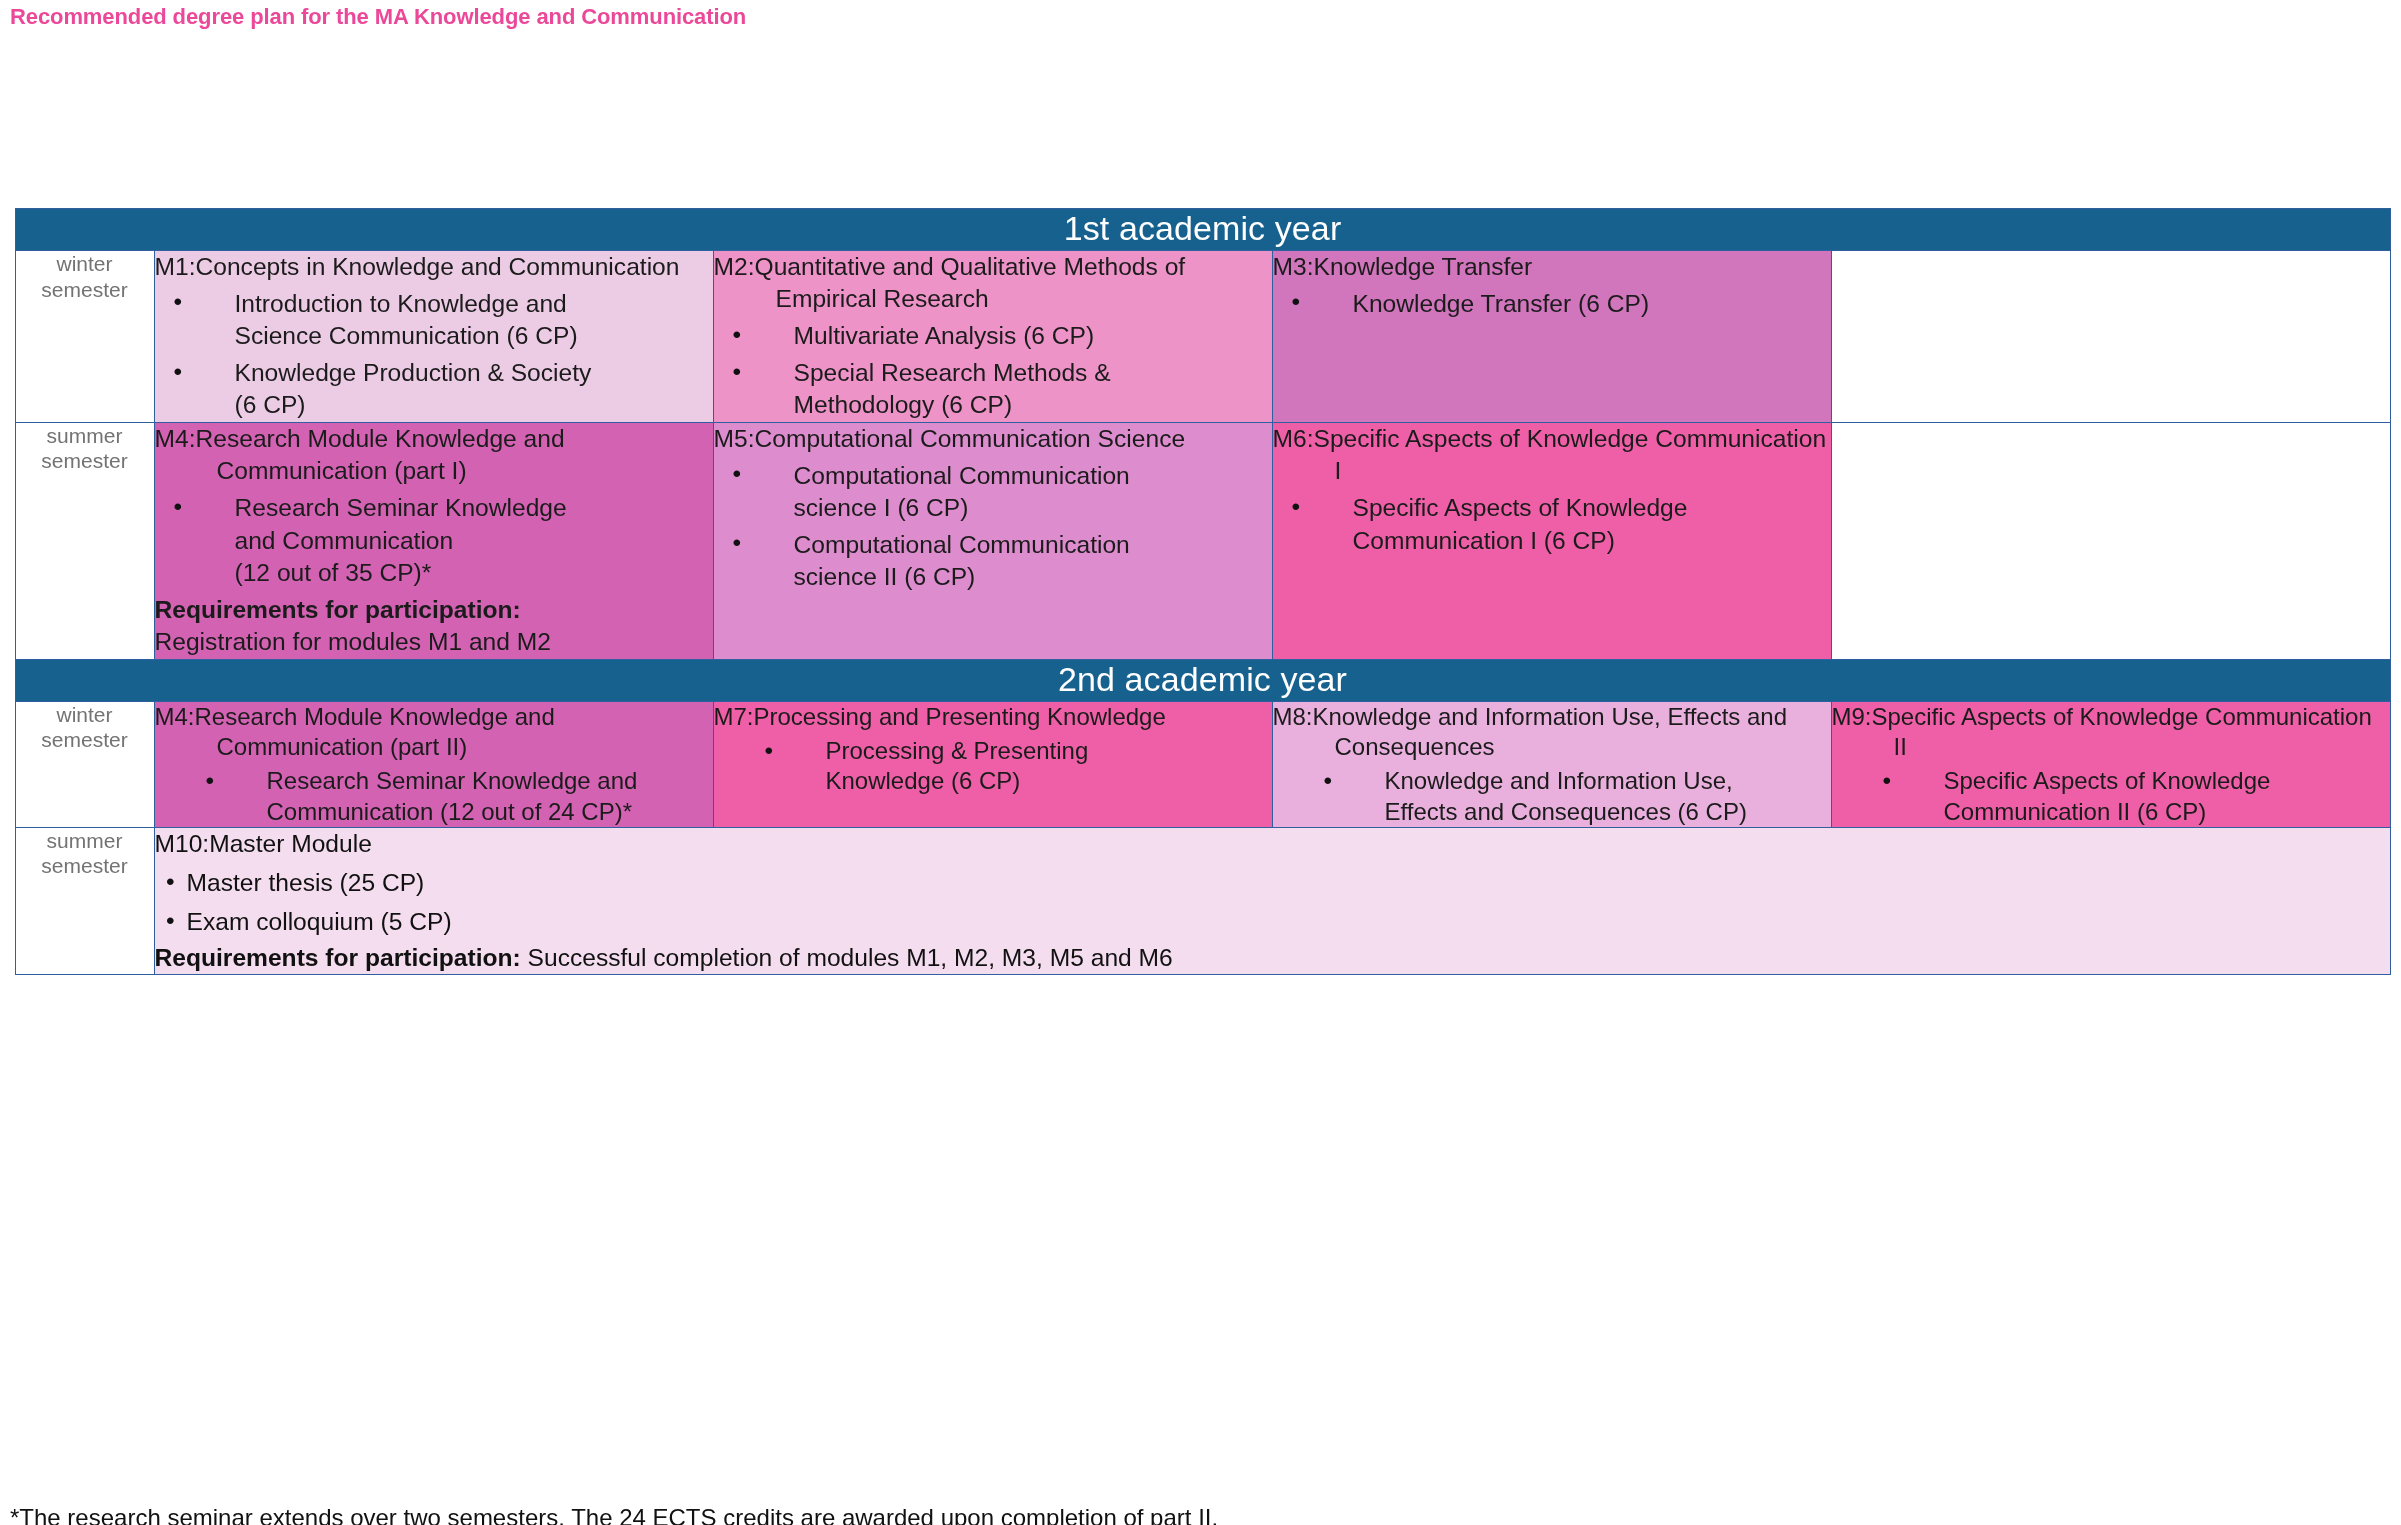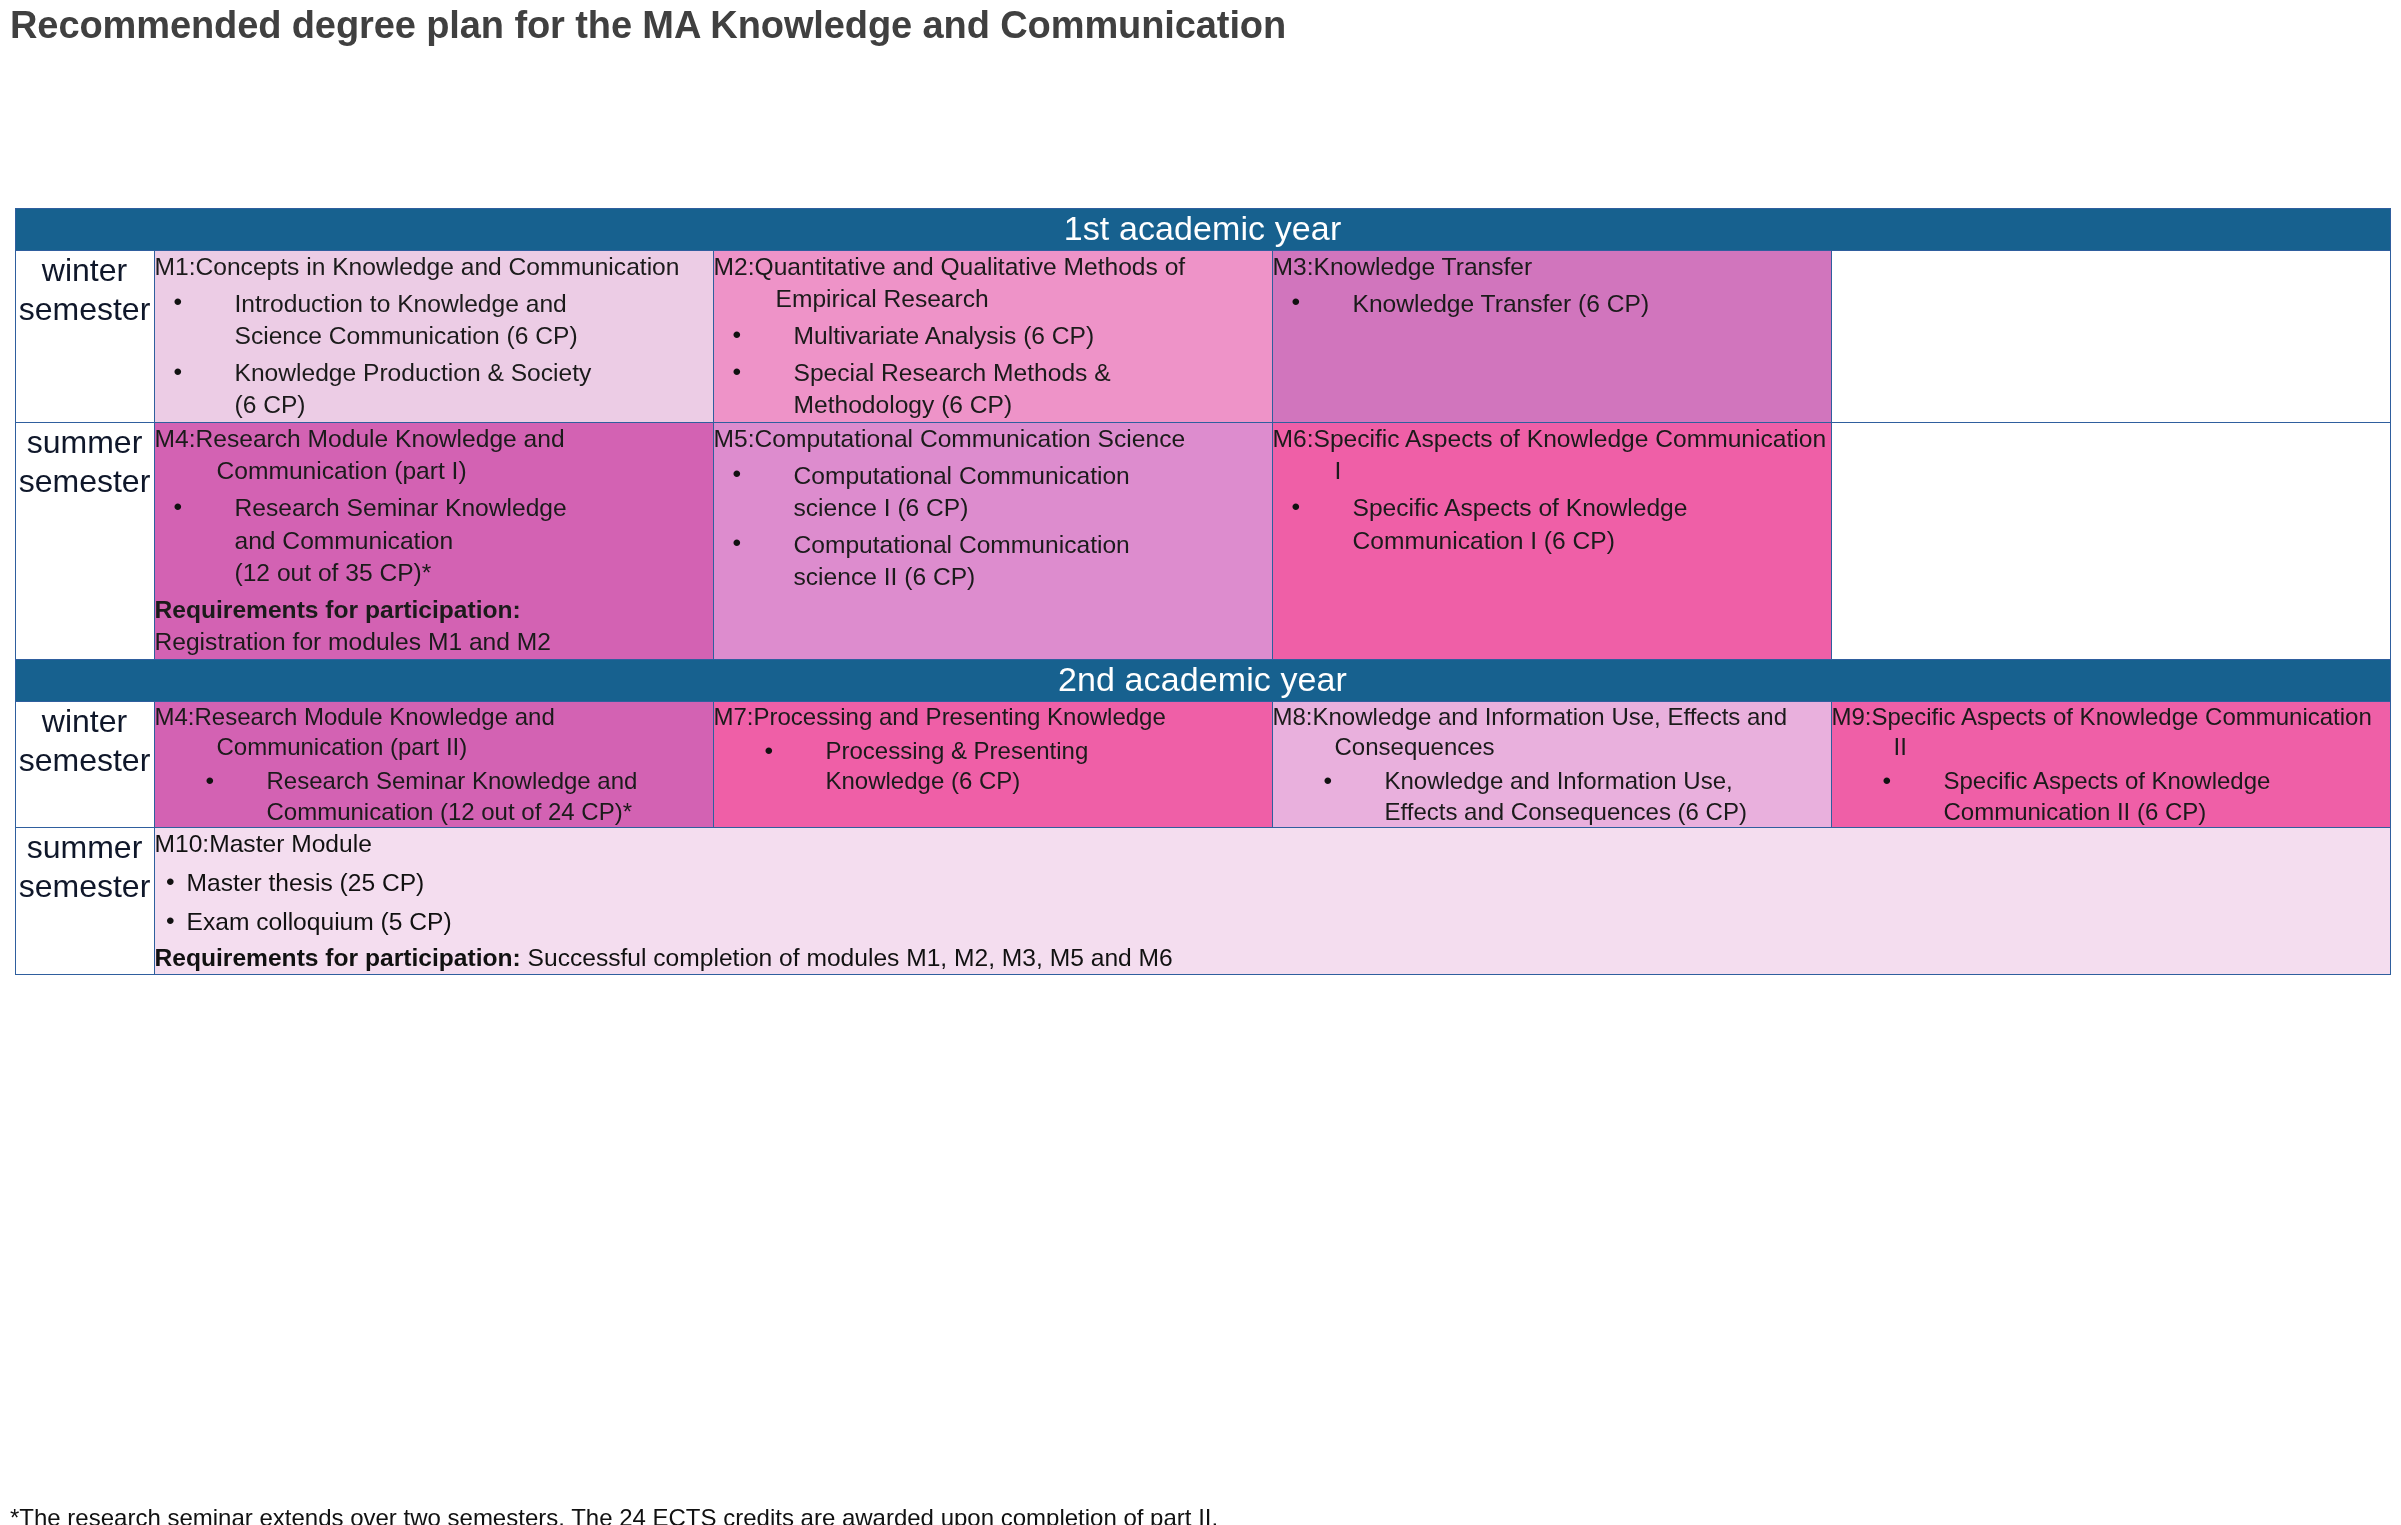--- a/index.html
+++ b/index.html
@@ -14,24 +14,24 @@
     color: #111111;
     position: relative;
     overflow: hidden;
   }
 
   
   #page-title {
     position: absolute;
     left: 10px;
     top: 4.3px;
-    font-size: 38px;
+    font-size: 22px;
     font-weight: bold;
     letter-spacing: -0.1px;
-    color: #404040;
+    color: #ec4899;
     white-space: nowrap;
   }
 
   
   #plan-table {
     position: absolute;
     left: 14.5px;
     top: 208px;
     width: 2374px;
     border-collapse: collapse;
@@ -58,23 +58,23 @@
     font-size: 34px;
     letter-spacing: 0.1px;
     padding: 4.3px 0 5.8px 0;
   }
 
   
   td.sem-cell {
     background: #ffffff;
     text-align: center;
     vertical-align: middle;
-    font-size: 32px;
+    font-size: 21px;
     line-height: 1.22;
-    color: #0f172a;
+    color: #737373;
     padding: 2.9px 1.4px;
   }
 
   
   td.mod-cell {
     padding: 11.6px 13px 13px 13px;
     font-size: 24.6px;
     line-height: 1.32;
     color: #1b1b1b;
   }

